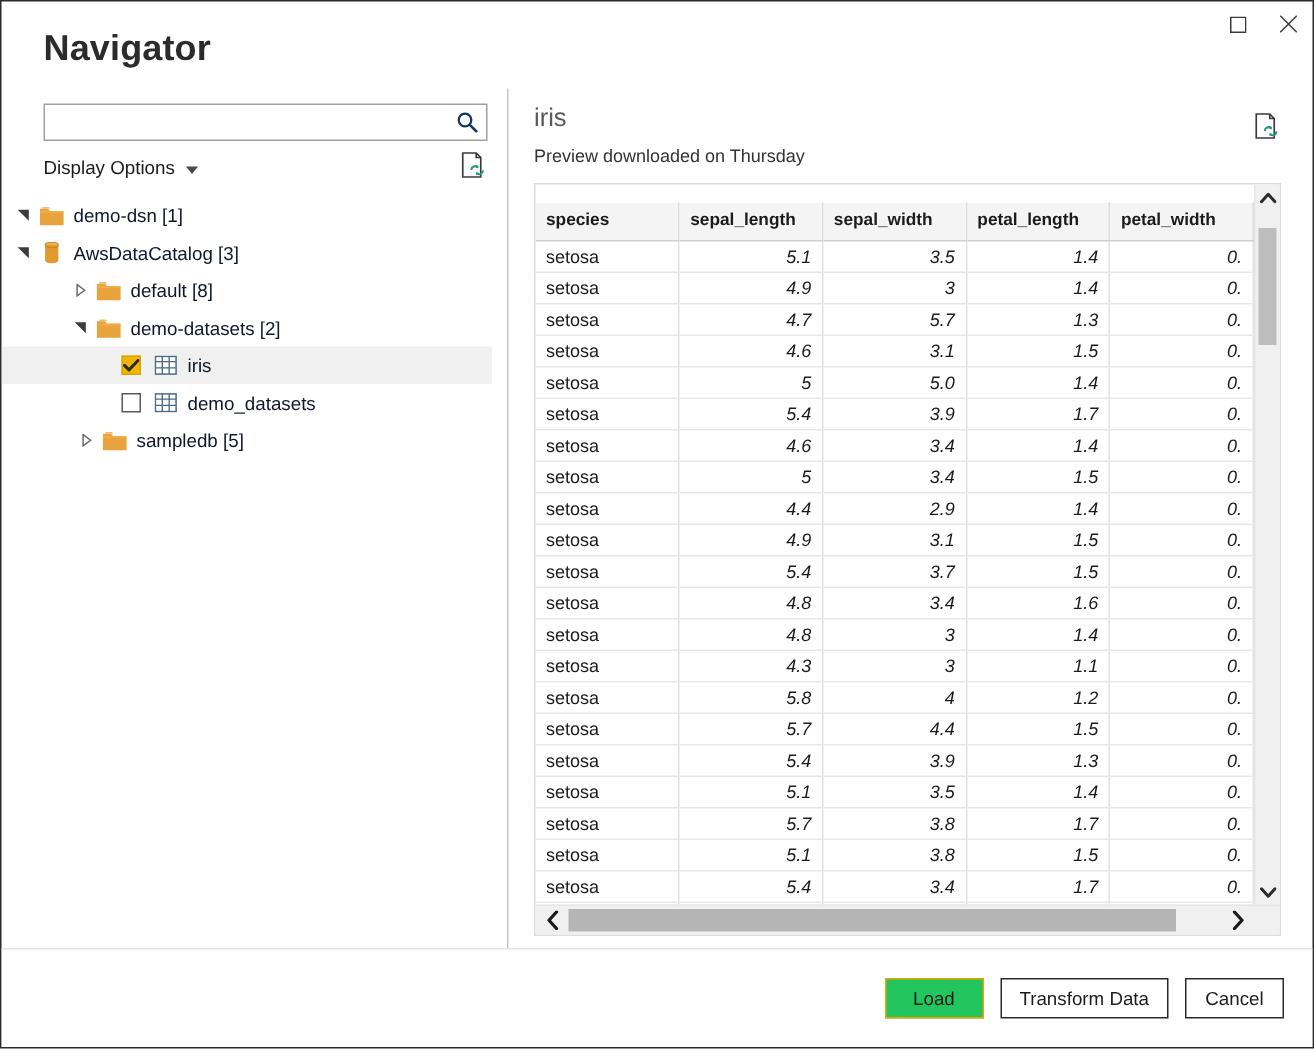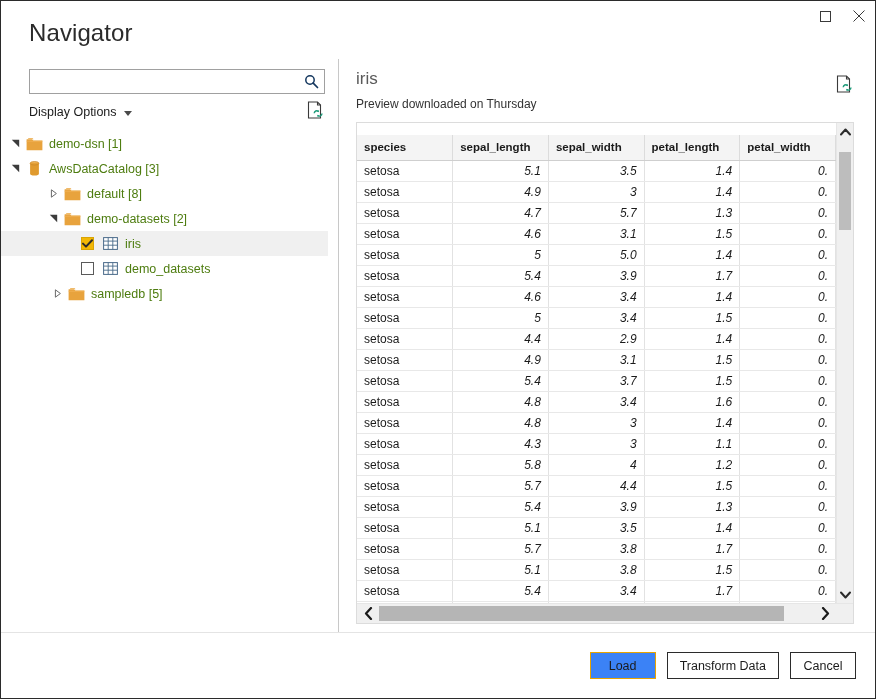--- a/index.html
+++ b/index.html
@@ -29,21 +29,21 @@
   }
   .winbtn {
     width: 33px; height: 30px;
     display: flex; align-items: center; justify-content: center;
     color: #3a3a3a;
   }
   .winbtn svg { display:block; }
 
   .page-title {
     position: absolute; left: 28px; top: 18px;
-    font-size: 24px; font-weight: 400; color: #2b2b2b;
+    font-size: 24px; font-weight: 700; color: #2b2b2b;
     letter-spacing: 0.1px;
   }
 
   
   .left-panel {
     position: absolute; left: 0; top: 60px; width: 337px; bottom: 66px;
   }
   .search-wrap {
     position: absolute; left: 28px; top: 8px; width: 296px; height: 25px;
     border: 1px solid #a0a0a0; background:#fff;
@@ -72,21 +72,21 @@
     position: absolute; left: 306px; top: 40px;
   }
 
   
   .tree {
     position: absolute; left: 0; right: 10px; top: 70px; bottom: 0;
     overflow: hidden;
   }
   .tree-row {
     display:flex; align-items:center; height: 25px;
-    font-size: 12.5px; color:#4d7c0f; padding-left: 6px;
+    font-size: 12.5px; color:#0f172a; padding-left: 6px;
     white-space: nowrap;
   }
   .tree-row.selected { background: #f0f0f0; }
   .twisty { width: 17px; height: 25px; display:flex; align-items:center; justify-content:center; flex:0 0 17px; }
   .tree-icon { width: 20px; height:25px; display:flex; align-items:center; justify-content:center; flex:0 0 20px; margin-right:5px; }
   .cb { width:13px;height:13px;border:1px solid #5a5a5a;background:#fff;flex:0 0 13px;
         display:flex;align-items:center;justify-content:center;margin-right:6px; }
   .cb.checked { background:#f2b705; border-color:#d9a404; }
   .tree-label { overflow:hidden; text-overflow:ellipsis; }
 
@@ -165,21 +165,21 @@
   .footer-btns {
     position:absolute; right: 19px; top: 19px;
     display:flex; gap: 11px;
   }
   .btn {
     height: 27px; min-width: 66px; padding: 0 12px;
     font-family:"Liberation Sans", sans-serif; font-size: 12.5px;
     display:flex; align-items:center; justify-content:center;
     background:#fff; border:1px solid #2b2b2b; color:#1b1b1b; cursor:pointer;
   }
-  .btn.primary { background:#3b82f6; border-color:#e8a400; color:#1b1b1b;margin-left:32px; }
+  .btn.primary { background:#22c55e; border-color:#e8a400; color:#1b1b1b;margin-left:32px; }
   .btn.primary { min-width: 66px; }
   .btn.wide { min-width: 96px; }
 </style>
 </head>
 <body>
 
 <div class="window">
 
   <div class="titlebar">
     <div class="winbtns">

